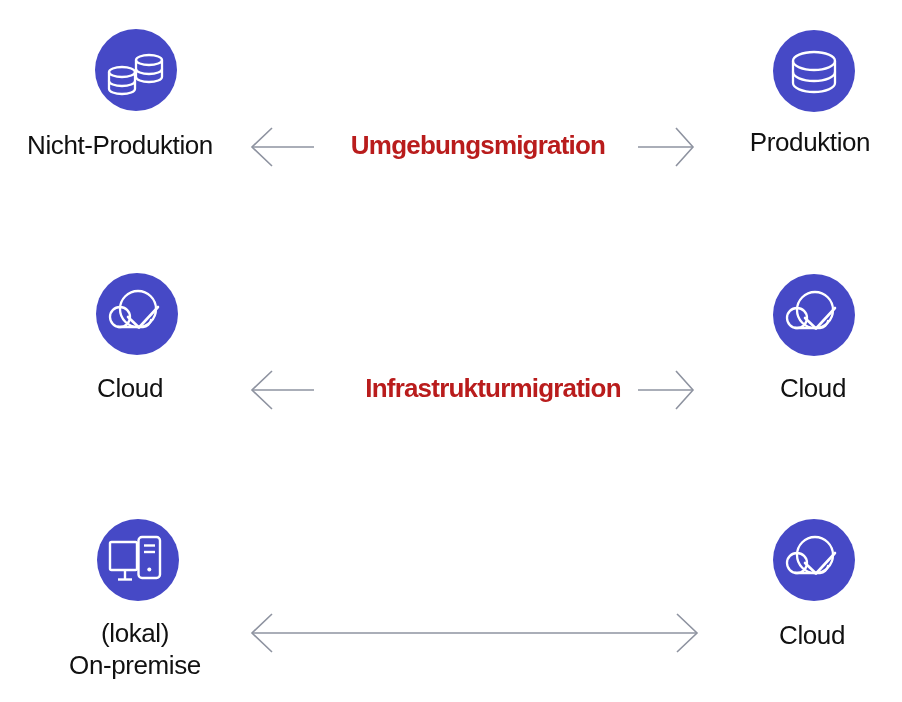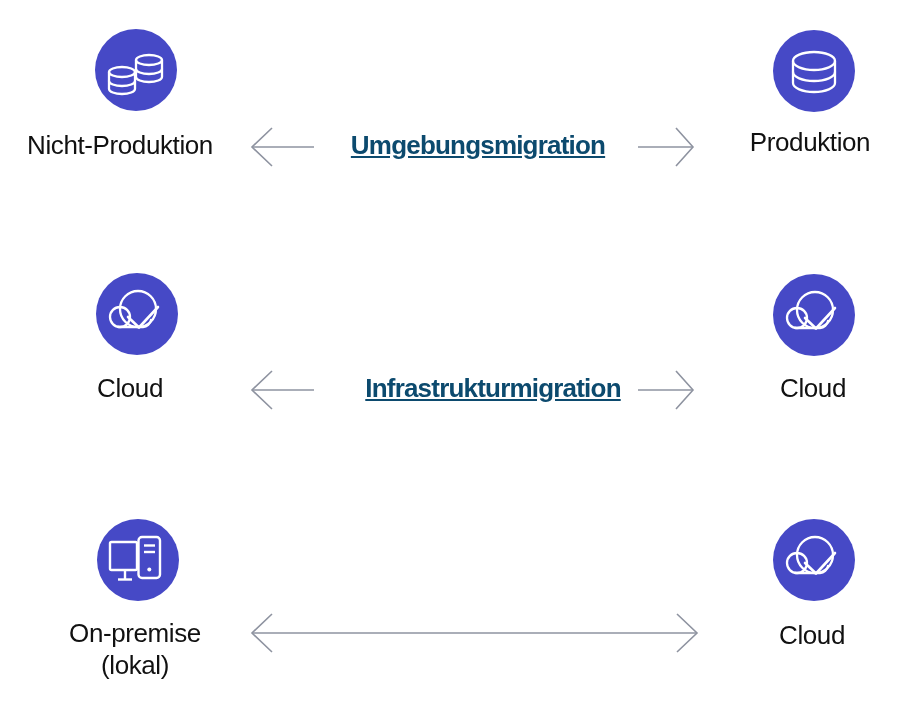--- a/index.html
+++ b/index.html
@@ -14,21 +14,21 @@
     position:relative;width:902px;height:702px;background:#ffffff;overflow:hidden;padding-left:20px;
   }
   .abs{position:absolute;}
   .node-label{
     width:200px;text-align:center;font-size:26px;letter-spacing:-0.4px;
     color:var(--text);line-height:32px;white-space:nowrap;
   }
   .node-label.wide{width:240px;}
   .mid-heading{
     width:330px;text-align:center;font-weight:700;font-size:26px;
-    letter-spacing:-0.8px;color:#0c4a6e;line-height:30px;white-space:nowrap;text-decoration:underline;
+    letter-spacing:-0.8px;color:#b91c1c;line-height:30px;white-space:nowrap;
   }
   .icon-svg{display:block;}
   .icon-bg{fill:var(--icon-bg);}
   .icon-fill-bg{fill:var(--icon-bg);stroke:none;}
   .icon-stroke{stroke:var(--icon-stroke);fill:none;stroke-width:2.3;
     stroke-linecap:round;stroke-linejoin:round;}
   .icon-stroke-sq{stroke:var(--icon-stroke);fill:none;stroke-width:2.4;
     stroke-linejoin:round;}
   .check{stroke-width:2.6;}
   .arrow-stroke{stroke:var(--arrow);fill:none;stroke-width:1.6;}
@@ -134,22 +134,22 @@
         <path d="M28 51 v9.5"></path>
         <path d="M21 60.5 h14"></path>
         <rect x="41.5" y="18" width="21.5" height="41" rx="3.5"></rect>
         <path d="M47 26.5 h11"></path>
         <path d="M47 33 h11"></path>
       </g>
       <circle cx="52.3" cy="50.5" r="2" fill="#ffffff"></circle>
     </svg>
   </div>
   <div class="abs node-label" style="left:35px;top:617px;">
+    <div>(lokal)</div>
     <div>On-premise</div>
-    <div>(lokal)</div>
   </div>
 
   <svg class="abs" style="left:248px;top:608px;" width="454" height="50" viewBox="0 0 454 50">
     <g class="arrow-stroke">
       <line x1="4" y1="25" x2="449" y2="25"></line>
       <polyline points="24,6 4,25 24,44"></polyline>
       <polyline points="429,6 449,25 429,44"></polyline>
     </g>
   </svg>
 

